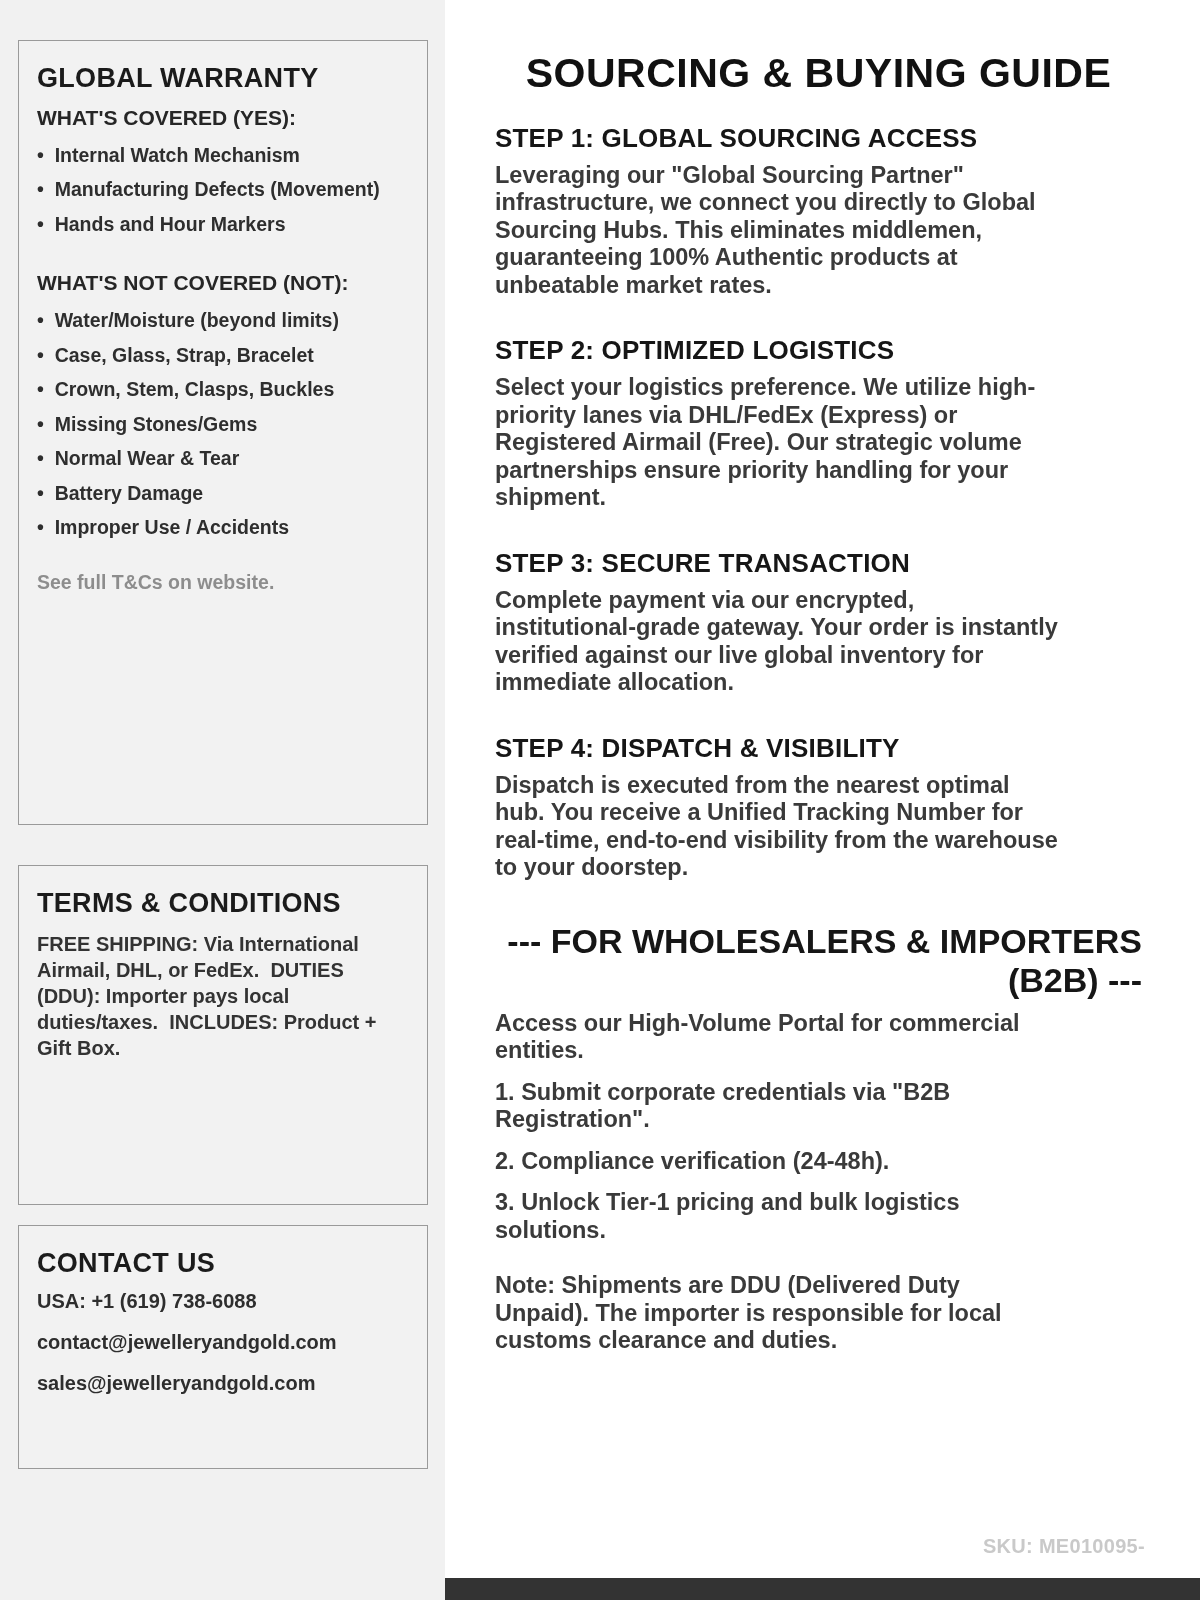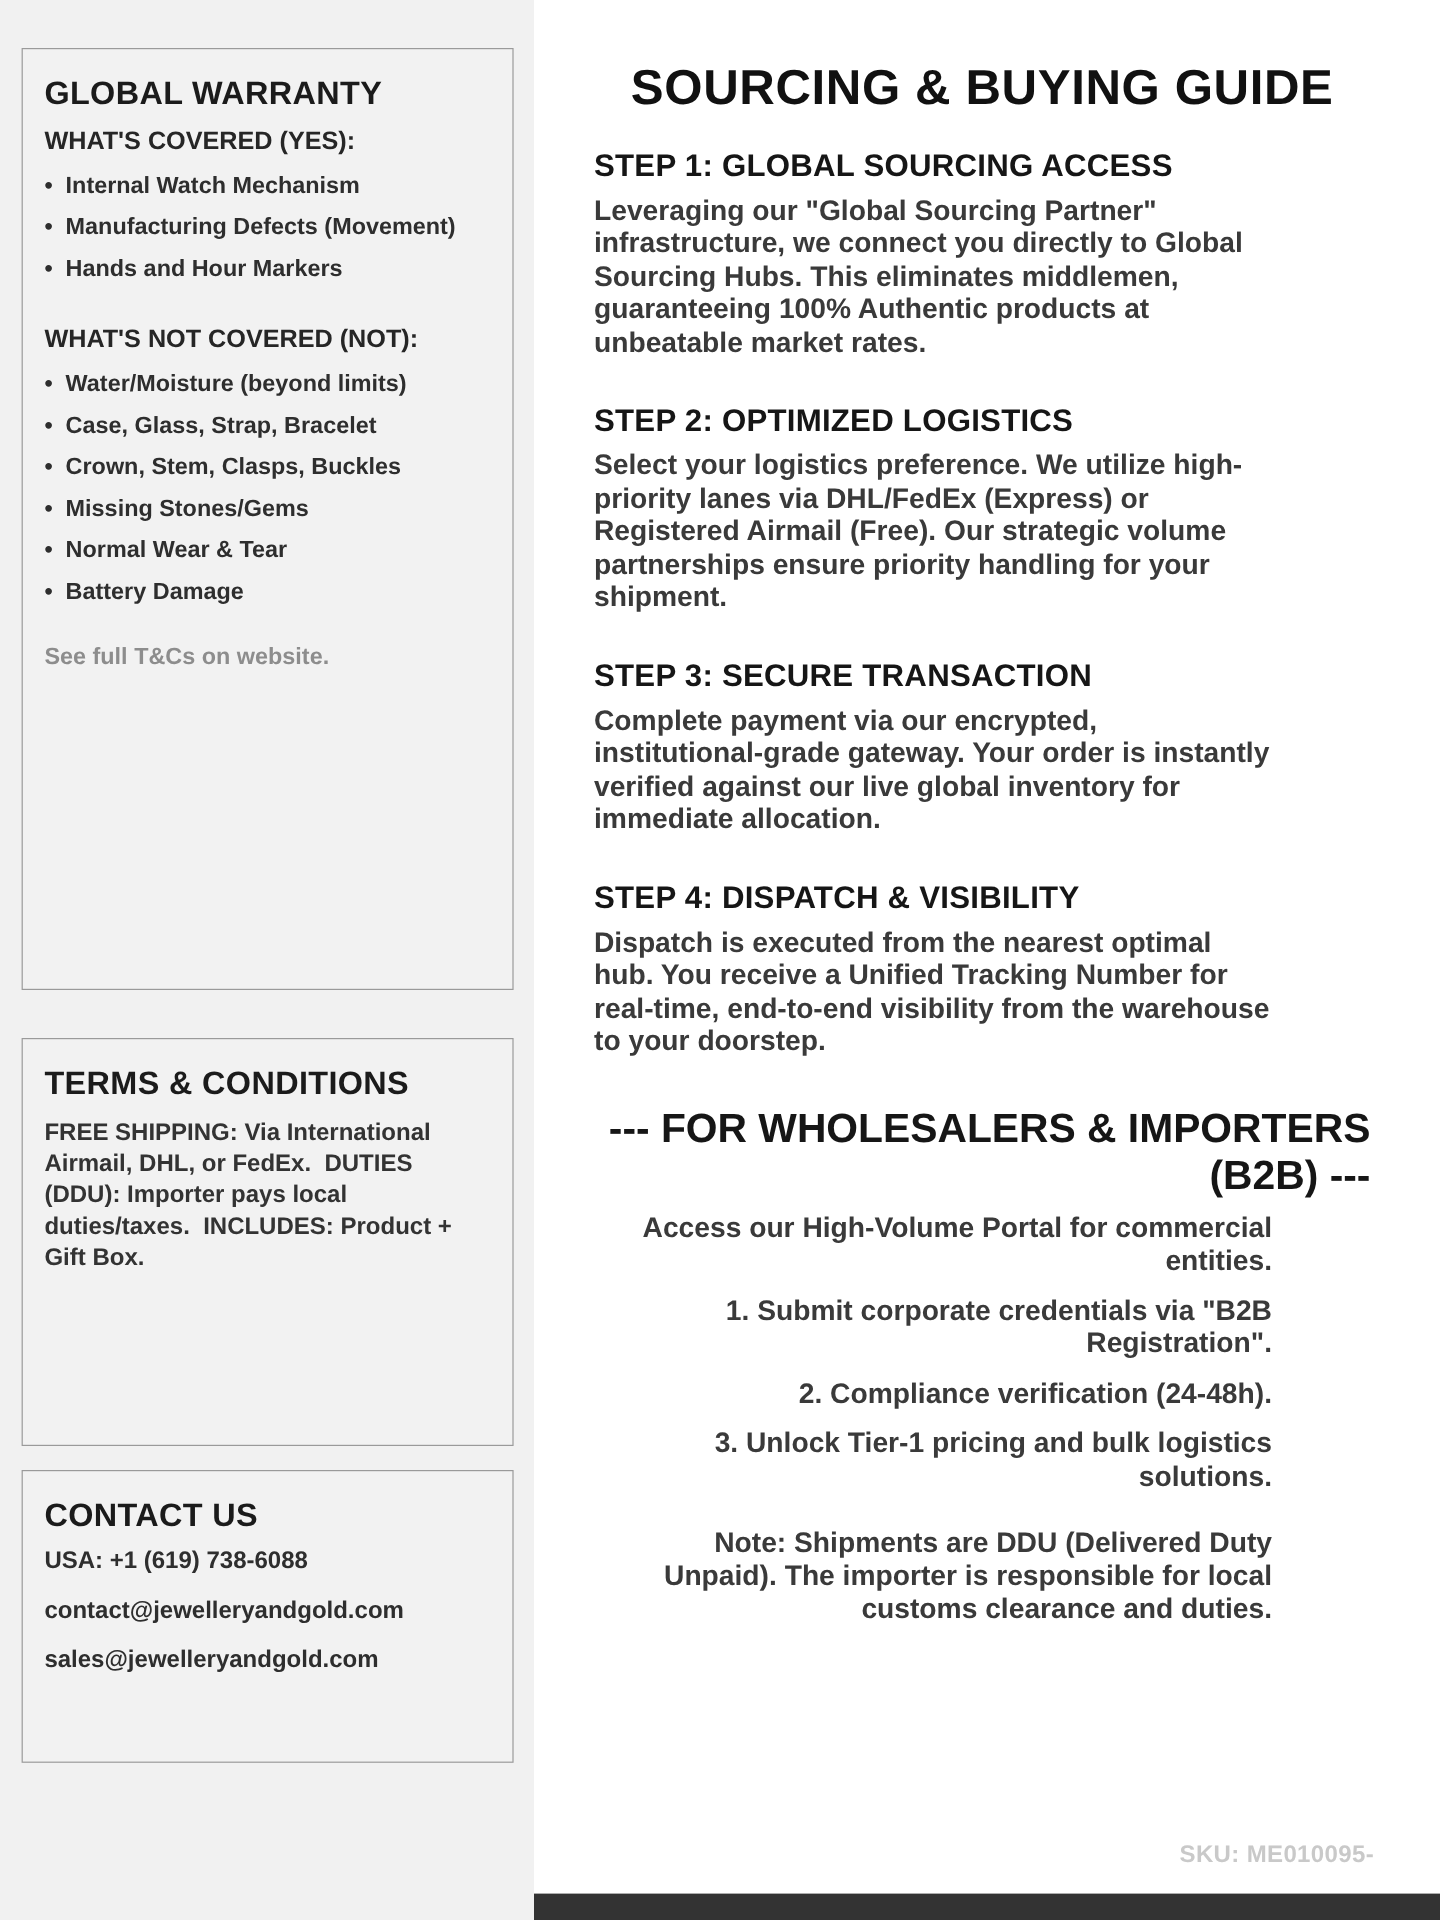--- a/index.html
+++ b/index.html
@@ -106,21 +106,21 @@
     line-height: 1.17;
     max-width: 565px;
   }
   .b2b-heading {
     font-size: 34px;
     font-weight: 800;
     color: #161616;
     margin: 40px 0 10px 0;
     text-align: right;
   }
-  .b2b-text { margin-bottom: 14px; text-align: right; }
+  .b2b-text { margin-bottom: 14px; }
   .b2b-note { margin-top: 28px; }
 
   .sku {
     position: absolute;
     right: 55px;
     bottom: 42px;
     font-size: 20px;
     font-weight: 700;
     color: #c9c9c9;
     letter-spacing: 0.3px;
@@ -150,20 +150,21 @@
         <li>Hands and Hour Markers</li>
       </ul>
       <h3 class="sub-heading">WHAT'S NOT COVERED (NOT):</h3>
       <ul class="bullets">
         <li>Water/Moisture (beyond limits)</li>
         <li>Case, Glass, Strap, Bracelet</li>
         <li>Crown, Stem, Clasps, Buckles</li>
         <li>Missing Stones/Gems</li>
         <li>Normal Wear &amp; Tear</li>
         <li>Battery Damage</li>
+        <li>Improper Use / Accidents</li>
       </ul>
       <p class="footnote">See full T&amp;Cs on website.</p>
     </section>
 
     <section class="box terms-box">
       <h2 class="box-title">TERMS &amp; CONDITIONS</h2>
       <p class="terms-body">FREE SHIPPING: Via International Airmail, DHL, or FedEx.  DUTIES (DDU): Importer pays local duties/taxes.  INCLUDES: Product + Gift Box.</p>
     </section>
 
     <section class="box contact-box">

